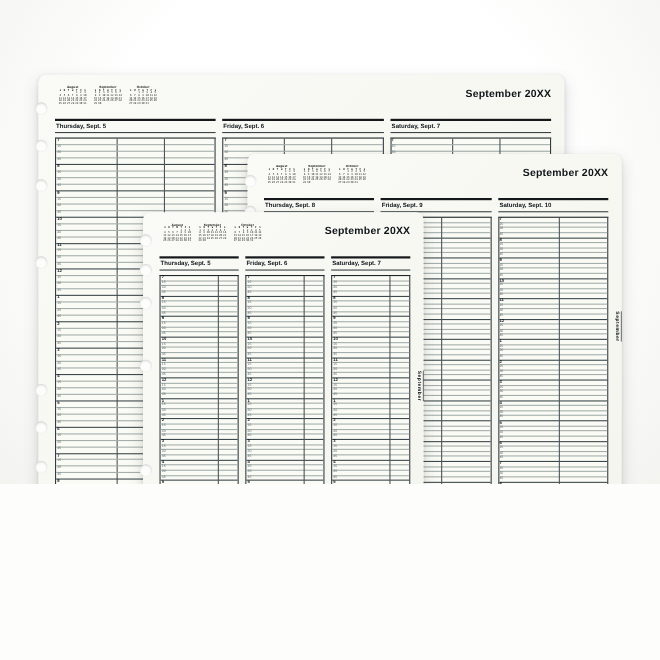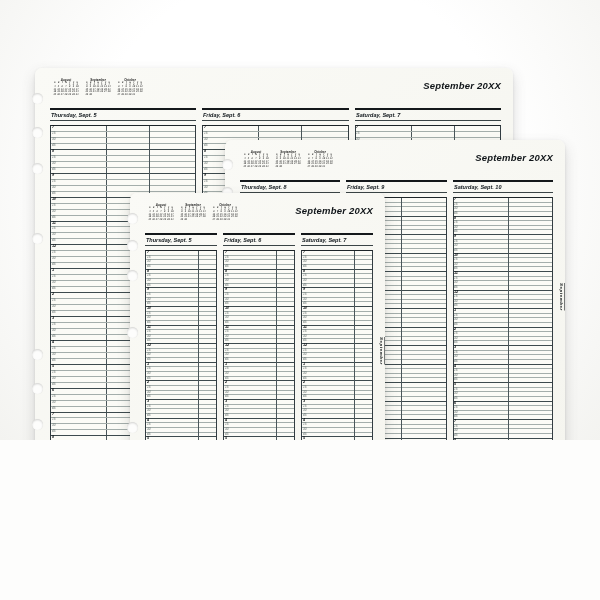--- a/index.html
+++ b/index.html
@@ -5,21 +5,20 @@
   html,body{margin:0;padding:0;}
   body{
     width:600px;height:600px;overflow:hidden;
     font-family:"Liberation Sans", sans-serif;
     background:#fdfdfc;
   }
   .stage{
     position:relative;width:600px;height:440px;
     background:radial-gradient(circle at 50% 42%, #ffffff 55%, #f3f3f0 100%);
     overflow:hidden;
-    font-style:italic;
   }
   
   .sheet{
     position:absolute;
     background:linear-gradient(135deg,#fafaf6 0%,#f5f5ef 100%);
     border-radius:7px;
     box-shadow:0 6px 14px rgba(70,70,70,.20), 0 1px 3px rgba(0,0,0,.10);
   }
   .sheet-back  {left:35px; top:68px;  width:478px; height:400px;}
   .sheet-middle{left:225px;top:140px; width:340px; height:325px;}

